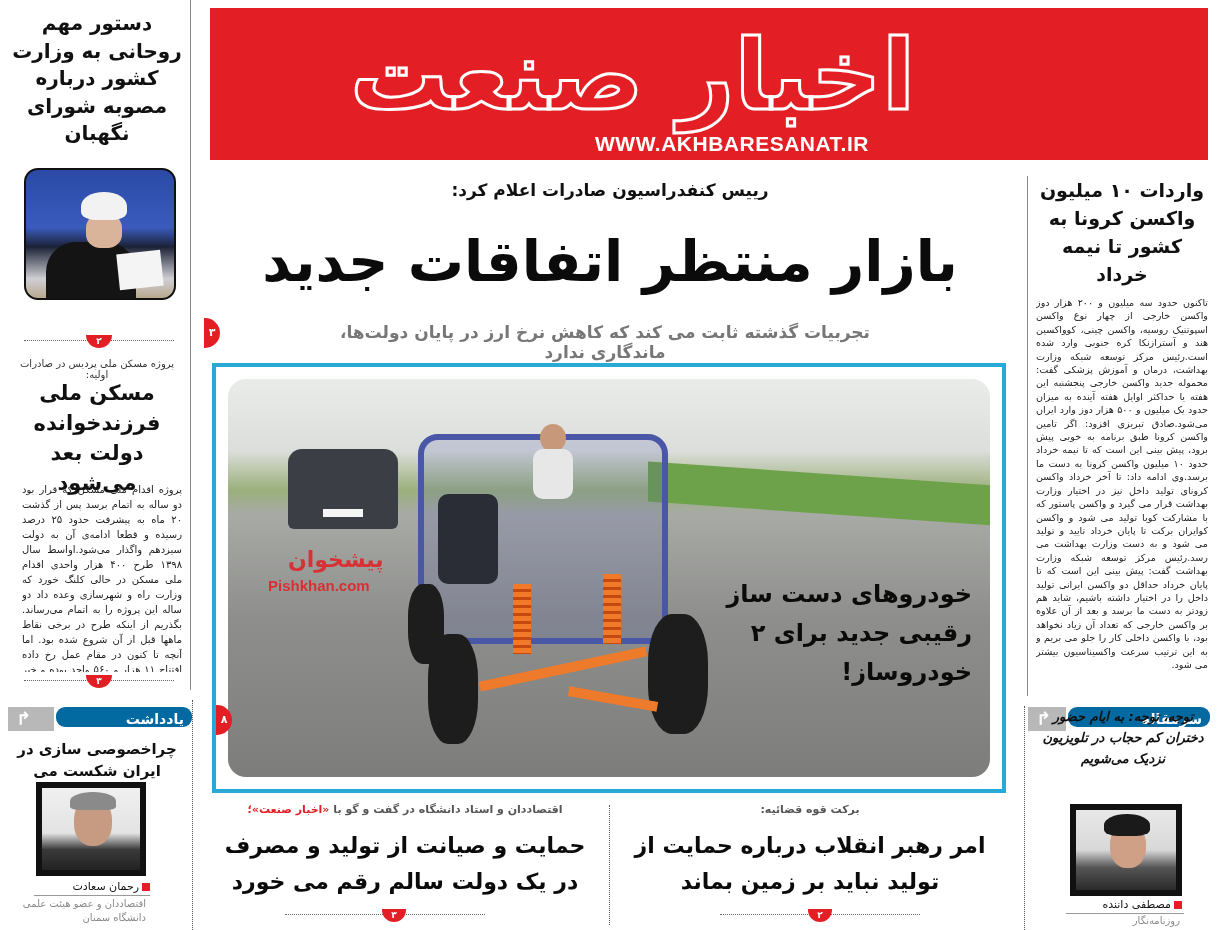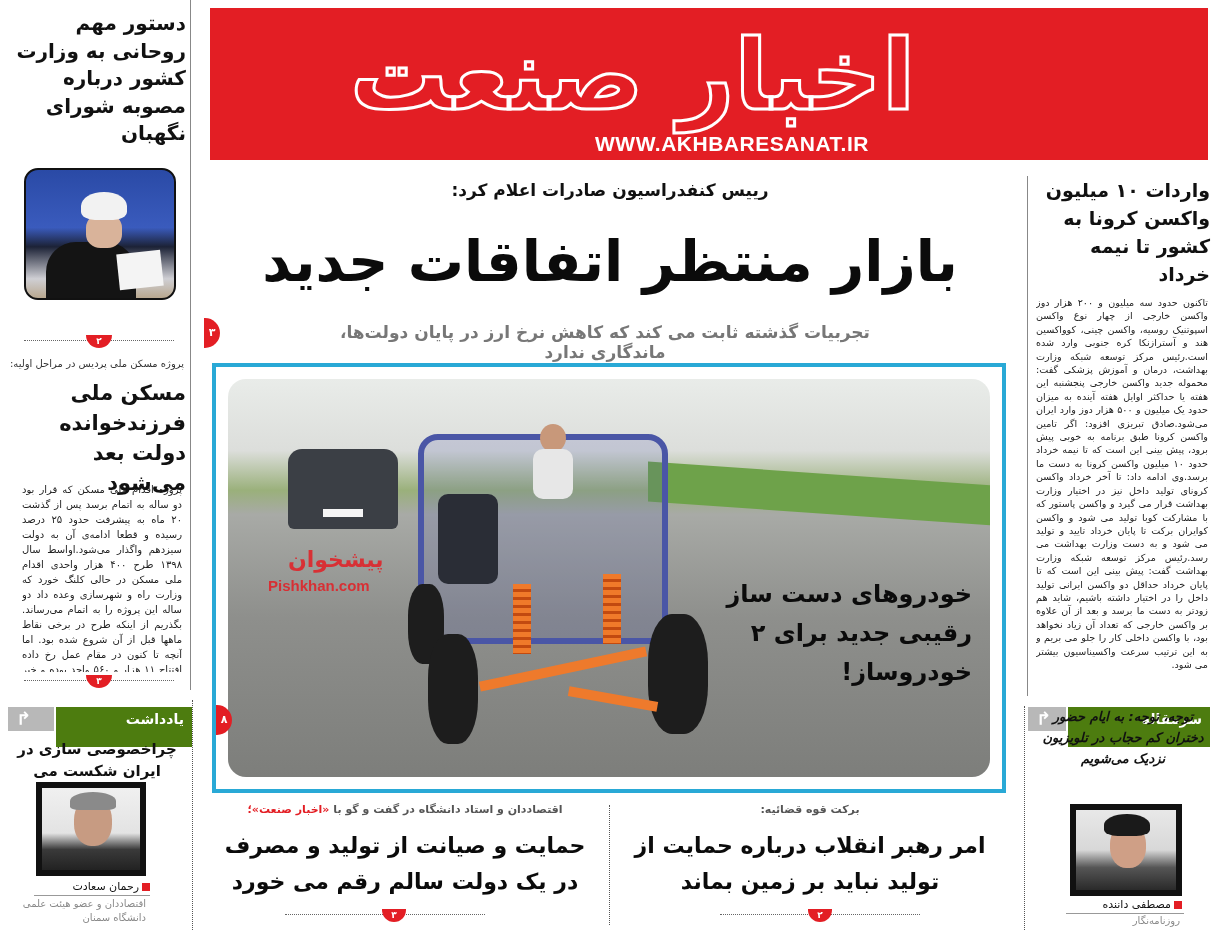--- a/index.html
+++ b/index.html
@@ -30,21 +30,21 @@
     color: #fff; font-family: "Liberation Sans", sans-serif; font-weight: bold;
     font-size: 21px; letter-spacing: 0.5px; direction: ltr;
   }
 
   
   .col-left { left: 0; top: 0; width: 196px; height: 930px; }
   .col-left .vrule { position: absolute; left: 190px; top: 0; width: 1px; height: 690px; background: #888; }
   .col-left .vrule-dot { position: absolute; left: 192px; top: 700px; height: 230px; border-left: 1px dotted #555; }
 
   .headline-big {
-    font-weight: bold; color: #111; direction: rtl;
+    font-weight: bold; color: #111; text-align: center; direction: rtl;
     font-family: "DejaVu Sans", sans-serif;
   }
   .lead-1 { left: 8px; top: 10px; width: 178px; font-size: 20px; line-height: 27.5px; }
   .photo-rouhani {
     left: 24px; top: 168px; width: 152px; height: 132px; border-radius: 14px;
     background: linear-gradient(180deg, #2a4aa6 0%, #3a5bbd 45%, #1c2236 60%, #cfcfd4 85%, #b9a88f 100%);
     border: 2px solid #111; overflow: hidden;
   }
   .photo-rouhani .turban { position: absolute; left: 55px; top: 22px; width: 46px; height: 28px; background: #f2f2f2; border-radius: 50% 50% 30% 30%; }
   .photo-rouhani .face { position: absolute; left: 60px; top: 44px; width: 36px; height: 34px; background: #d9b39a; border-radius: 40%; }
@@ -62,21 +62,21 @@
   .body-text {
     font-size: 10px; line-height: 15px; color: #222; text-align: justify; direction: rtl;
     font-family: "DejaVu Sans", sans-serif;
   }
 
   .section-bar {
     position: absolute; height: 24px;
   }
   .section-bar .arrow-block { position: absolute; top: 0; width: 46px; height: 24px; background: #b8b8b8; }
   .section-bar .arrow-block span { position: absolute; left: 8px; top: 1px; color: #fff; font-size: 18px; font-weight: bold; }
-  .section-bar .red-block { position: absolute; top: 0; height: 40px; background: #4d7c0f; color: #fff; font-size: 14px; font-weight: bold; line-height: 24px; padding-right: 8px; text-align: right; }
+  .section-bar .red-block { position: absolute; top: 0; height: 20px; background: #0369a1; color: #fff; font-size: 14px; font-weight: bold; line-height: 24px; padding-right: 8px; text-align: right; border-radius: 9px; }
 
   .opinion-title { font-size: 15px; line-height: 22px; font-weight: bold; text-align: center; direction: rtl; }
   .author-photo { position: absolute; background: #111; padding: 6px; }
   .author-photo .inner { width: 100%; height: 100%; background: linear-gradient(180deg, #f0f0f0 0%, #e3e3e3 55%, #3a3a3a 75%, #222 100%); position: relative; overflow: hidden; }
   .author-photo .head { position: absolute; border-radius: 45%; }
   .author-name { font-size: 11px; font-weight: normal; text-align: right; direction: rtl; }
   .author-name .sq { display: inline-block; width: 8px; height: 8px; background: #e31e24; margin-left: 3px; vertical-align: middle; }
   .author-role { font-size: 10px; color: #8a8a8a; text-align: right; direction: rtl; line-height: 14px; }
   .author-rule { position: absolute; height: 1px; background: #999; }
 
@@ -147,21 +147,21 @@
   <div class="abs headline-big lead-1">دستور مهم روحانی به وزارت کشور درباره مصوبه شورای نگهبان</div>
   <div class="abs photo-rouhani">
     <div class="robe"></div>
       <div class="face"></div>
       <div class="turban"></div>
       <div class="paper"></div>
   </div>
   <div class="dot-line" style="left:24px; top:340px; width:150px;"></div>
   <div class="page-tab" style="left:86px; top:335px;">۲</div>
 
-  <div class="abs kicker-small" style="left:8px; top:358px; width:178px;">پروژه مسکن ملی پردیس در مراحل اولیه:</div>
+  <div class="abs kicker-small" style="left:8px; top:358px; width:178px;">پروژه مسکن ملی پردیس در صادرات اولیه:</div>
   <div class="abs headline-big lead-2">مسکن ملی فرزندخوانده دولت بعد می‌شود</div>
   <div class="abs body-text" style="left:22px; top:482px; width:160px; height:190px; overflow:hidden;">پروژه اقدام ملی مسکن که قرار بود دو ساله به اتمام برسد پس از گذشت ۲۰ ماه به پیشرفت حدود ۲۵ درصد رسیده و قطعا ادامه‌ی آن به دولت سیزدهم واگذار می‌شود.اواسط سال ۱۳۹۸ طرح ۴۰۰ هزار واحدی اقدام ملی مسکن در حالی کلنگ خورد که وزارت راه و شهرسازی وعده داد دو ساله این پروژه را به اتمام می‌رساند. بگذریم از اینکه طرح در برخی نقاط ماهها قبل از آن شروع شده بود. اما آنچه تا کنون در مقام عمل رخ داده افتتاح ۱۱ هزار و ۵۶۰ واحد بوده و خبر آمده که قرار است...</div>
   <div class="dot-line" style="left:24px; top:680px; width:150px;"></div>
   <div class="page-tab" style="left:86px; top:675px;">۳</div>
 
   <div class="section-bar" style="left:8px; top:707px; width:184px;">
     <div class="arrow-block" style="left:0;">
         <span>↱</span>
       </div>
     <div class="red-block" style="left:48px; width:136px;">یادداشت</div>

